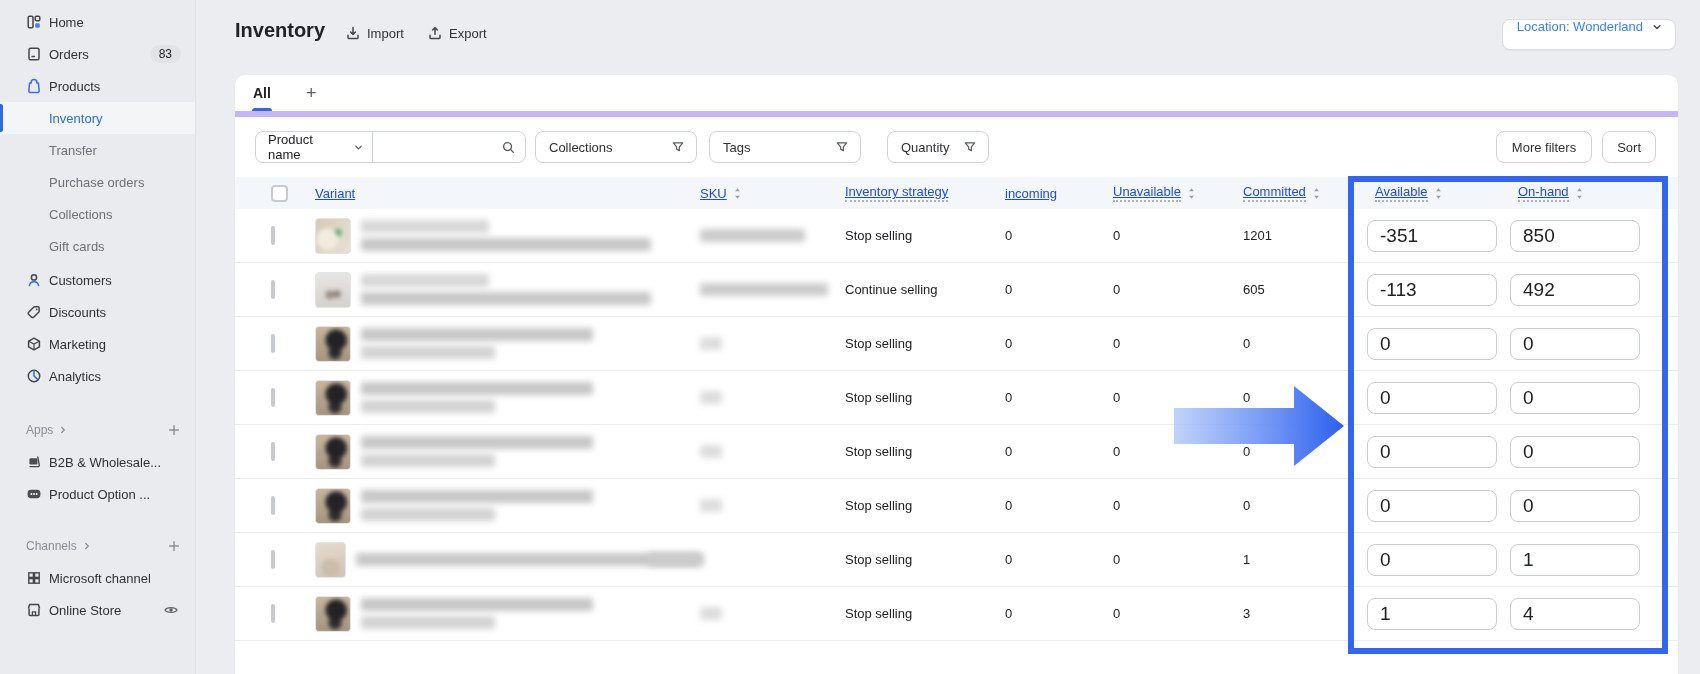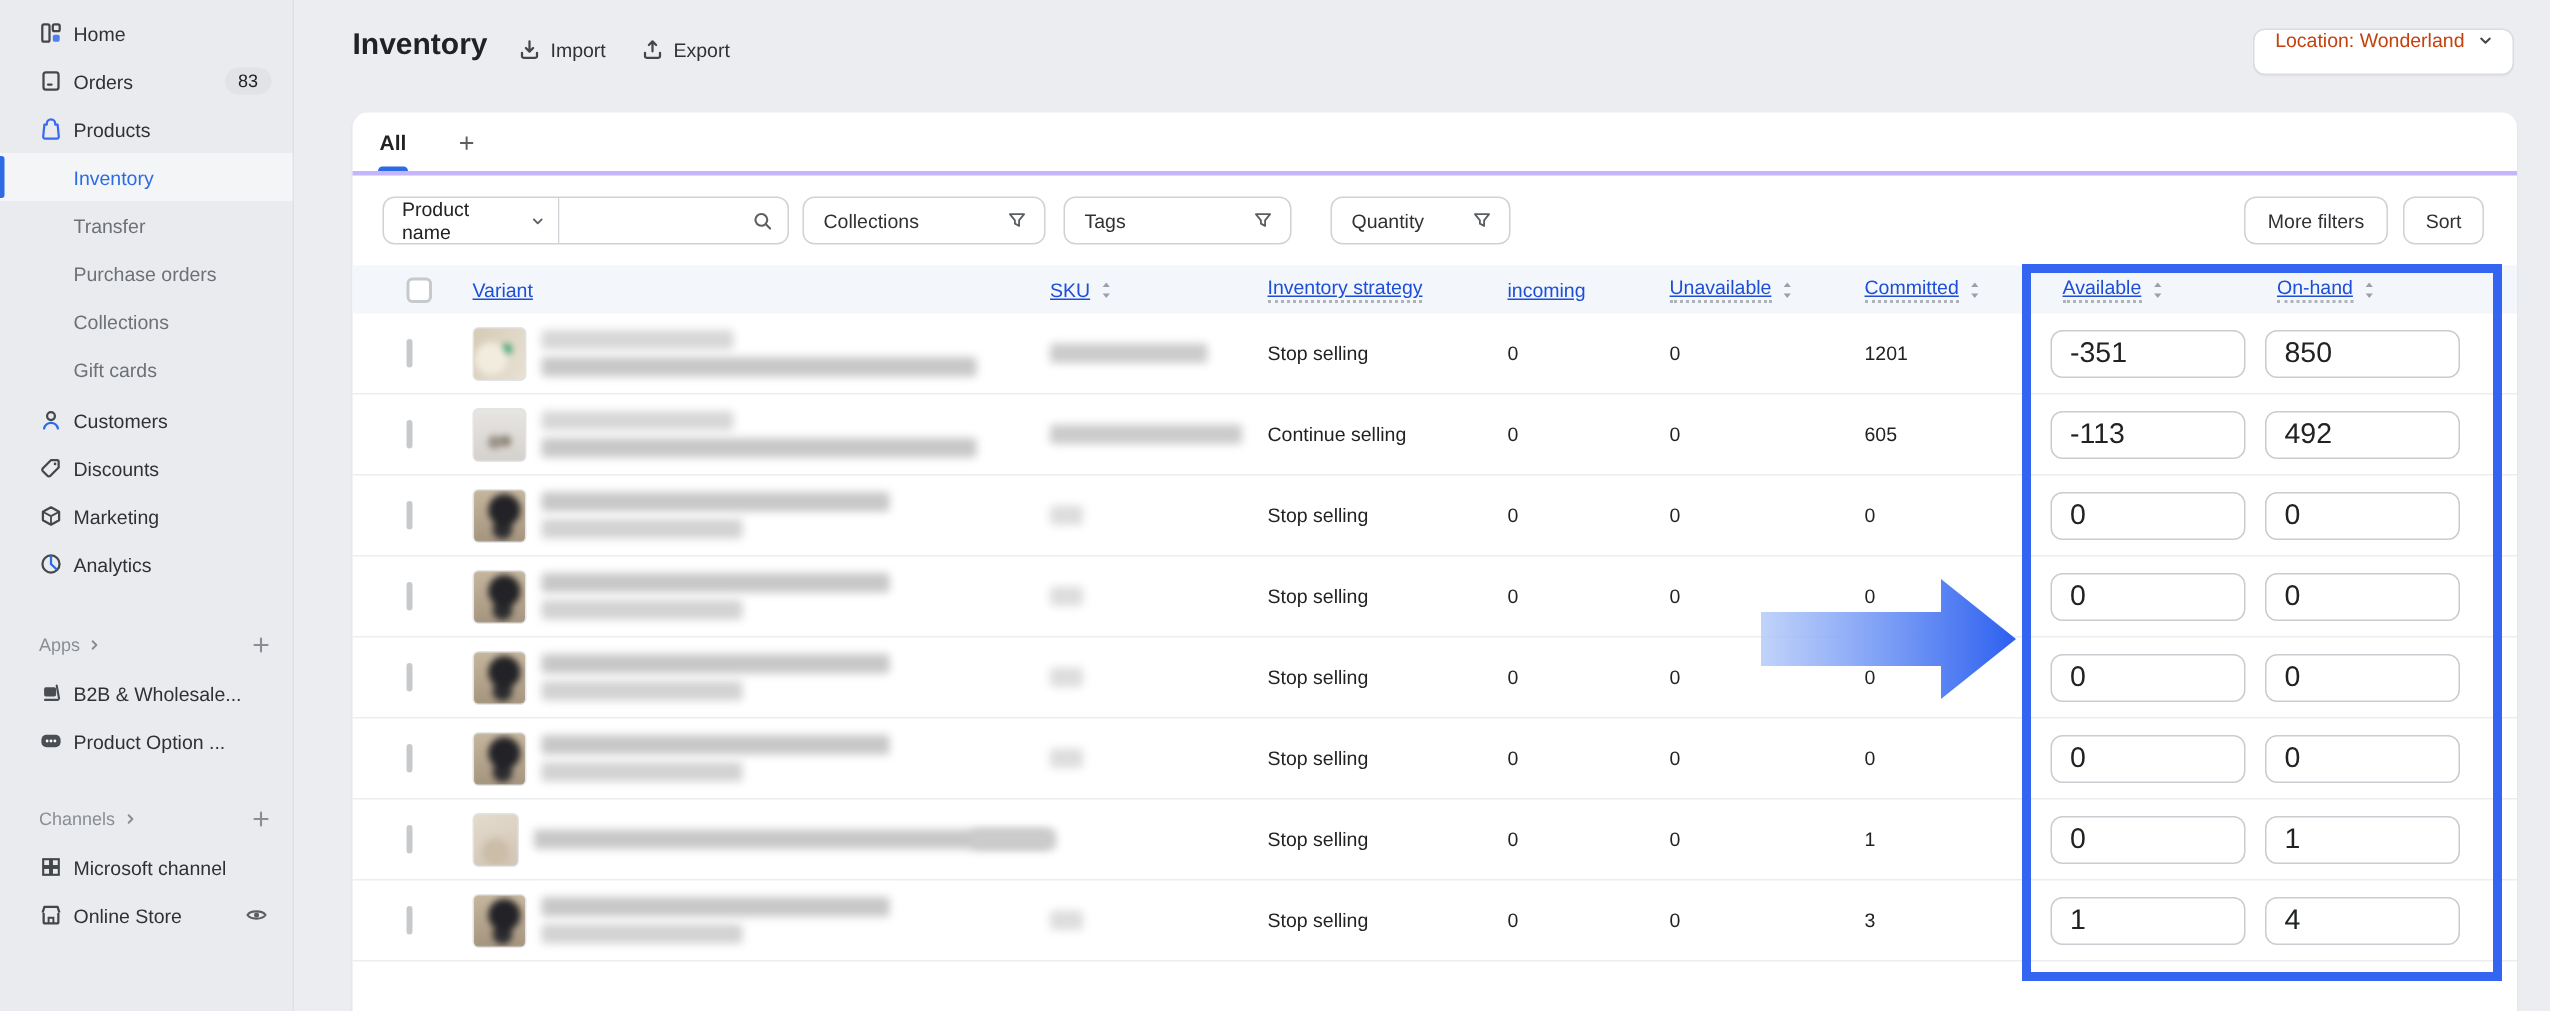--- a/index.html
+++ b/index.html
@@ -19,39 +19,39 @@
   .section-row .chev { margin-left:5px; display:inline-flex; }
   .section-row .plus-btn { margin-left:auto; display:inline-flex; cursor:pointer; }
   .gap22 { height:22px; } .gap20 { height:20px; } .gap2 { height:2px; }
   .eye { margin-left:auto; margin-right:16px; display:inline-flex; }
 
   
   .page-title { position:absolute; left:235px; top:19px; font-size:20px; font-weight:700; color:#202223; }
   .top-action { position:absolute; top:25px; display:flex; align-items:center; gap:6px; color:#303134; cursor:pointer; }
   .top-action.import { left:345px; }
   .top-action.export { left:427px; }
-  .location-btn { position:absolute; right:24px; top:19px; height:31px; background:#ffffff; border:1px solid #dadcdf; border-radius:8px; display:flex; align-items:center; gap:8px; padding:0 12px 16px 14px; color:#c2410c; cursor:pointer; box-shadow:0 1px 0 rgba(0,0,0,.04); }
+  .location-btn { position:absolute; right:24px; top:19px; height:31px; background:#ffffff; border:1px solid #dadcdf; border-radius:8px; display:flex; align-items:center; gap:8px; padding:0 12px 16px 14px; color:#3b82f6; cursor:pointer; box-shadow:0 1px 0 rgba(0,0,0,.04); }
 
   
   .card { position:absolute; left:235px; top:75px; width:1443px; height:610px; background:#ffffff; border-radius:10px 10px 0 0; box-shadow:0 1px 2px rgba(0,0,0,.06); }
-  .tabs-row { height:42px; display:flex; align-items:center; padding-left:17px; border-bottom:3px solid #c4b5fd; }
+  .tabs-row { height:42px; display:flex; align-items:center; padding-left:17px; border-bottom:6px solid #c4b5fd; }
   .tab { position:relative; height:100%; display:flex; align-items:center; padding:0 1px; font-weight:700; font-size:14px; cursor:pointer; }
   .tab.active::after { content:""; position:absolute; left:0; right:0; bottom:0; height:3px; background:#2c6be4; border-radius:3px 3px 0 0; }
   .tab-add { margin-left:34px; color:#5c5f62; font-size:18px; cursor:pointer; line-height:1; }
 
   .filters-row { height:60px; display:flex; align-items:center; padding:0 22px 0 20px; }
   .ctrl { height:32px; border:1px solid #cfd2d6; border-radius:8px; background:#fff; display:flex; align-items:center; color:#303134; cursor:pointer; }
   .pn-group { display:flex; height:32px; border:1px solid #cfd2d6; border-radius:8px; overflow:hidden; background:#fff; }
   .pn-select { width:117px; display:flex; align-items:center; gap:6px; padding:0 8px 0 12px; border-right:1px solid #cfd2d6; cursor:pointer; }
   .search-box { width:152px; display:flex; align-items:center; }
   .search-box input { border:0; outline:0; width:118px; height:100%; padding-left:10px; font-size:13px; font-family:inherit; }
   .search-box .s-icon { margin-left:auto; margin-right:9px; display:inline-flex; }
   .f-collections { width:162px; margin-left:9px; padding:0 11px 0 13px; justify-content:space-between; }
   .f-tags { width:152px; margin-left:12px; padding:0 11px 0 13px; justify-content:space-between; }
-  .f-quantity { width:120px; margin-left:26px; padding:0 11px 0 13px; justify-content:space-between; }
+  .f-quantity { width:102px; margin-left:26px; padding:0 11px 0 13px; justify-content:space-between; }
   .btn-more { margin-left:auto; padding:0 15px; font-weight:500; }
   .btn-sort { margin-left:10px; padding:0 14px; font-weight:500; }
 
   
   .grid { display:grid; grid-template-columns:44px 385px 145px 160px 108px 130px 124px 143px 1fr; align-items:center; padding-left:36px; }
   .thead { height:32px; background:#f3f6fa; font-weight:500; color:#1d4ed8;text-decoration:underline; }
   .th { display:flex; align-items:center; gap:5px; }
   .th .lbl.dotted { border-bottom:2px dotted #aeb3b9; padding-bottom:1px; }
   .th.num-h { padding-left:8px; }
   .trow { height:54px; border-bottom:1px solid #ebedef; }

